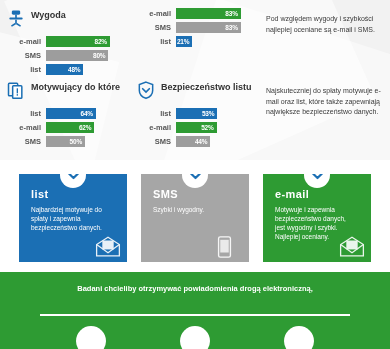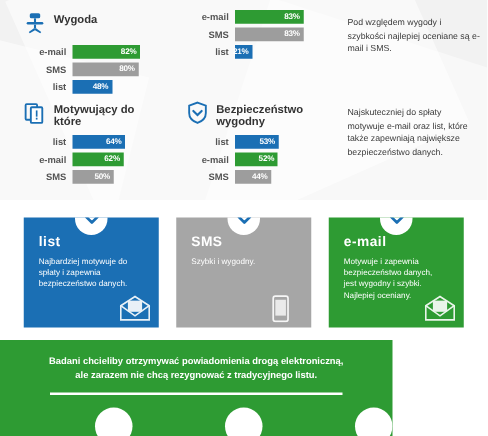--- a/index.html
+++ b/index.html
@@ -42,21 +42,21 @@
     opacity: .5;
   }
 
   .panels {
     position: relative;
     z-index: 2;
     display: grid;
     grid-template-columns: 130px 130px 130px;
     padding: 6px 0 0 0;
   }
-  .panel { padding: 2px 6px 0 18px; }
+  .panel { padding: 2px 6px 0 6px; }
   .panel.right-note { padding-top: 8px; }
 
   .panel-head {
     display: flex;
     align-items: flex-start;
     gap: 5px;
     margin-bottom: 6px;
     min-height: 22px;
   }
   .panel-icon { flex: 0 0 auto; width: 20px; height: 20px; }
@@ -166,21 +166,21 @@
     display: flex;
     align-items: center;
     justify-content: center;
     z-index: 3;
   }
 
   
   .footer {
     position: absolute;
     left: 0; bottom: 0;
-    width: 314px;
+    width: 390px;
     height: 77px;
     background: #2e9b33;
     padding-top: 11px;
     overflow: hidden;
   }
   .footer-text {
     text-align: center;
     font-size: 7.5px;
     font-weight: bold;
     line-height: 11px;
@@ -336,21 +336,21 @@
     </div>
 
     <div class="panel">
       <div class="panel-head">
         <span class="panel-icon">
           <svg viewBox="0 0 24 24" width="20" height="20">
             <path d="M12 2.5l8 3v7c0 5-4.2 8.2-8 9.5-3.8-1.3-8-4.5-8-9.5v-7z" fill="none" stroke="#1b6fb4" stroke-width="1.8"></path>
             <path d="M8 10.5l4 4 4-4" fill="none" stroke="#1b6fb4" stroke-width="2" stroke-linecap="round"></path>
           </svg>
         </span>
-        <span class="panel-title">Bezpieczeństwo wygodny</span>
+        <span class="panel-title">Bezpieczeństwo listu</span>
       </div>
 
       <div class="bar-row">
         <span class="bar-label">list</span>
         <span class="bar-track">
           <span class="bar-fill blue" style="width:53%">
             <span class="bar-value">53%</span>
           </span>
         </span>
       </div>
@@ -430,20 +430,19 @@
           <path d="M2 10l14 10 14-10" fill="none" stroke="#ffffff" stroke-width="1.6"></path>
         </svg>
       </span>
     </div>
 
   </div>
 </div>
 
 <div class="footer">
   <div class="footer-text">Badani chcieliby otrzymywać powiadomienia drogą elektroniczną,</div>
-  <div class="footer-text">ale zarazem nie chcą rezygnować z tradycyjnego listu.</div>
   <div class="footer-rule"></div>
   <div class="footer-notches">
     <span class="notch"></span>
     <span class="notch"></span>
     <span class="notch"></span>
   </div>
 </div>
 
 </body></html>

